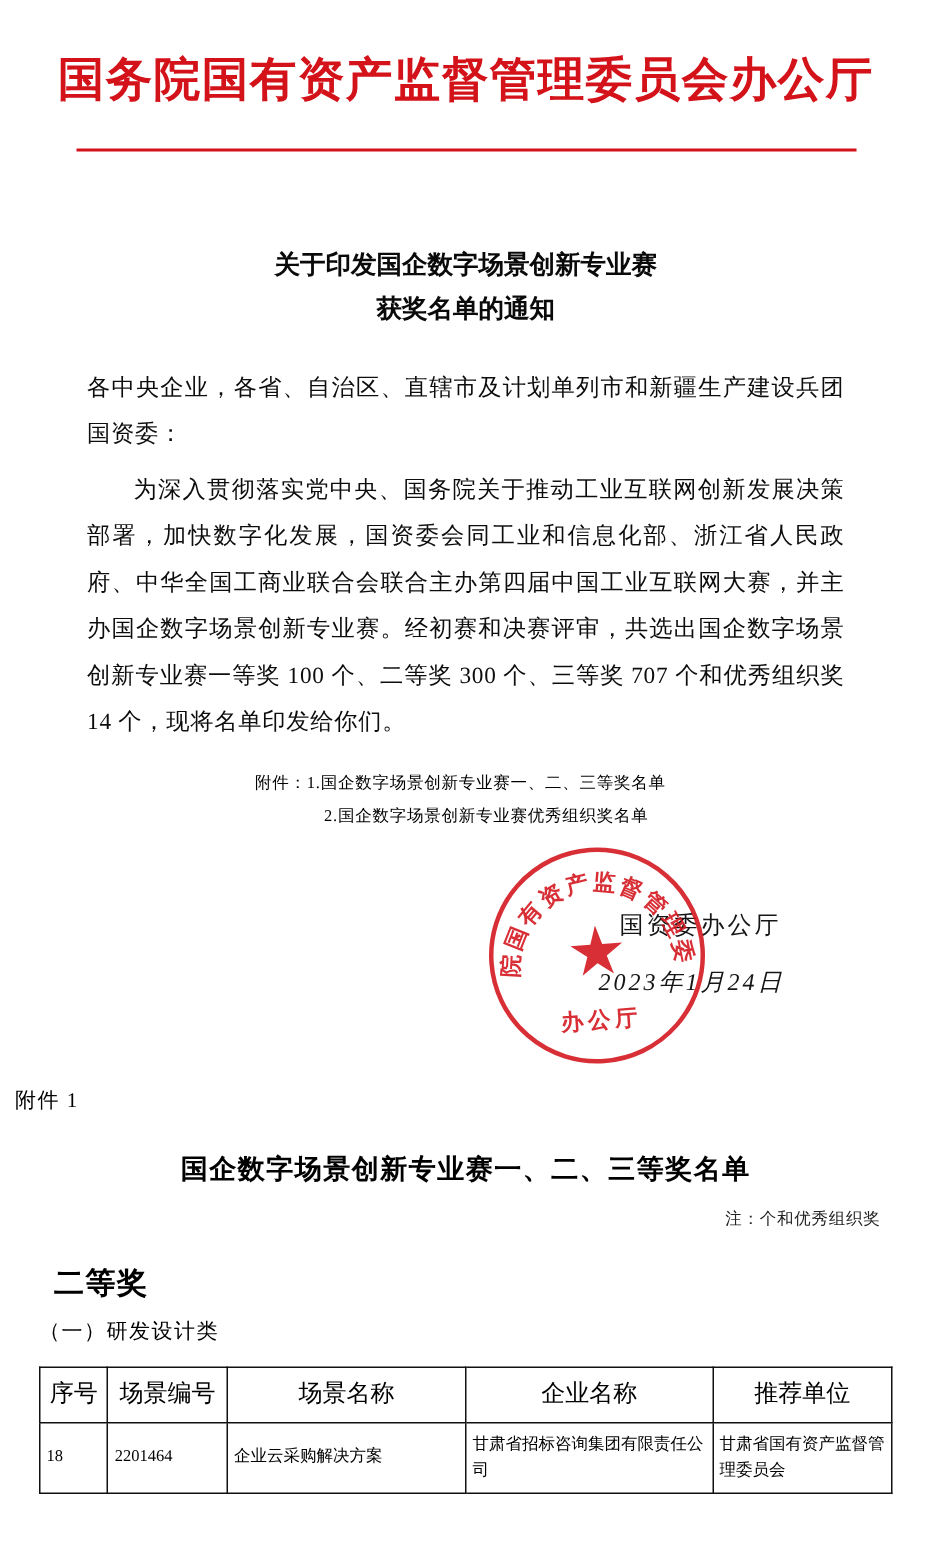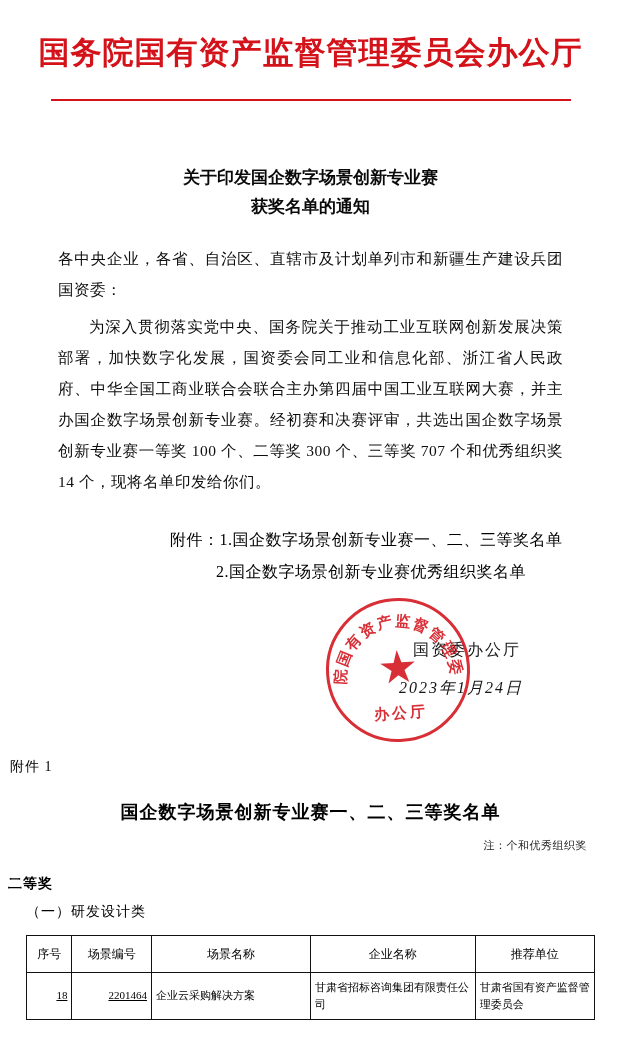--- a/index.html
+++ b/index.html
@@ -63,22 +63,22 @@
     line-height: 2.0;
     text-align: justify;
     letter-spacing: 0.5px;
     color: #0d0d0d;
   }
   .para.indent {
     text-indent: 2em;
     margin-top: 6px;
   }
   .attach-list {
-    margin-top: 27px;
-    font-size: 16px;
+    margin-top: 14px;
+    font-size: 11px;
     line-height: 2.0;
     letter-spacing: 0.5px;
     padding-left: 112px;
   }
   .attach-list .row2 {
     padding-left: 46px;
   }
 
   
   .sign-block {
@@ -162,24 +162,24 @@
   .appendix-note {
     margin-top: 14px;
     padding-right: 34px;
     text-align: right;
     font-size: 11px;
     color: #222;
     letter-spacing: 0.5px;
   }
   .award-level {
     margin-top: 22px;
-    padding-left: 8px;
+    padding-left: 36px;
     font-family: Liberation Sans, sans-serif;
     font-weight: bold;
-    font-size: 14px;
+    font-size: 20px;
     letter-spacing: 1px;
   }
   .award-category {
     margin-top: 10px;
     padding-left: 26px;
     font-size: 14px;
     letter-spacing: 1px;
   }
 
   
@@ -195,24 +195,24 @@
   table.award-table td {
     border: 1px solid #111111;
     font-size: 11px;
     padding: 6px 4px;
     vertical-align: middle;
     line-height: 1.5;
   }
   table.award-table th {
     text-align: center;
     font-weight: normal;
-    font-size: 12px;
+    font-size: 16px;
     height: 24px;
   }
-  td.c-idx, td.c-code { text-align: right; text-decoration: underline; }
+  td.c-idx, td.c-code { text-align: left; }
   td.c-name, td.c-company, td.c-unit { text-align: left; padding-left: 7px; }
   tr.data-row td { height: 34px; }
 
   .col-idx { width: 8%; }
   .col-code { width: 14%; }
   .col-name { width: 28%; }
   .col-company { width: 29%; }
   .col-unit { width: 21%; }
 </style>
 </head>

